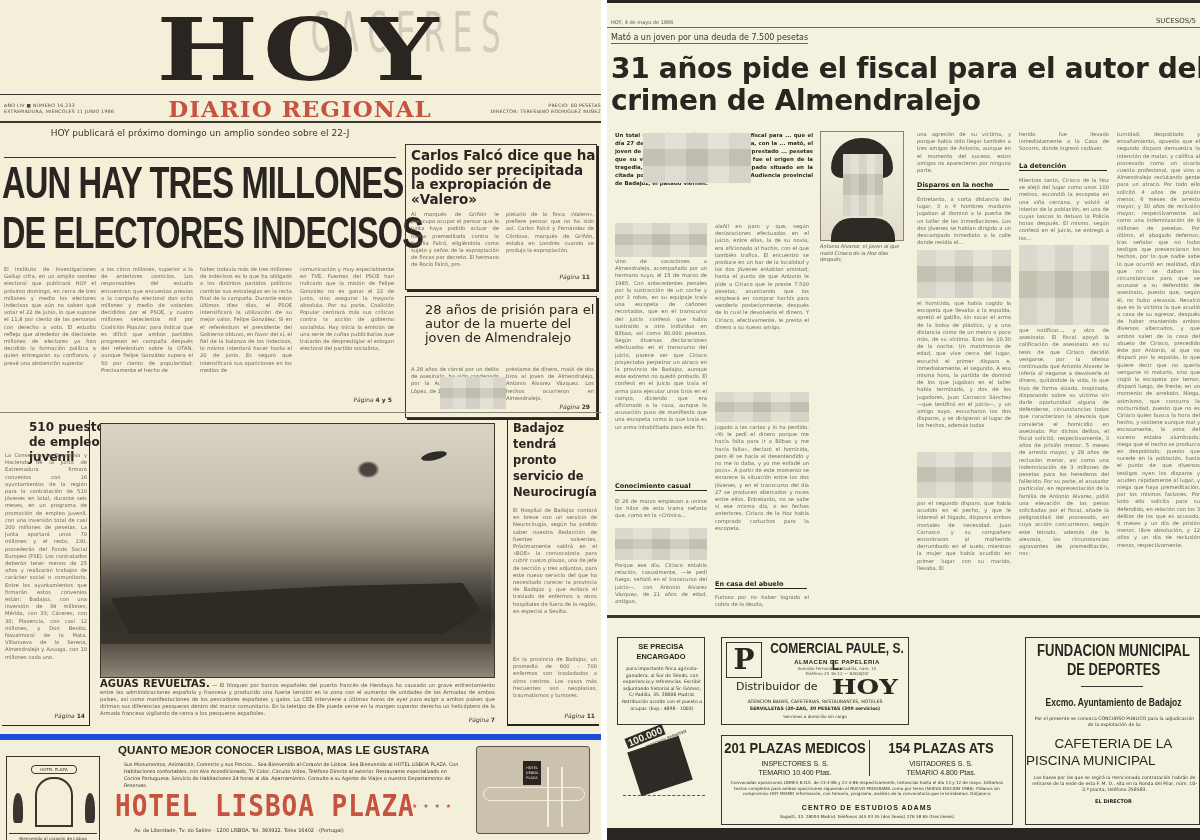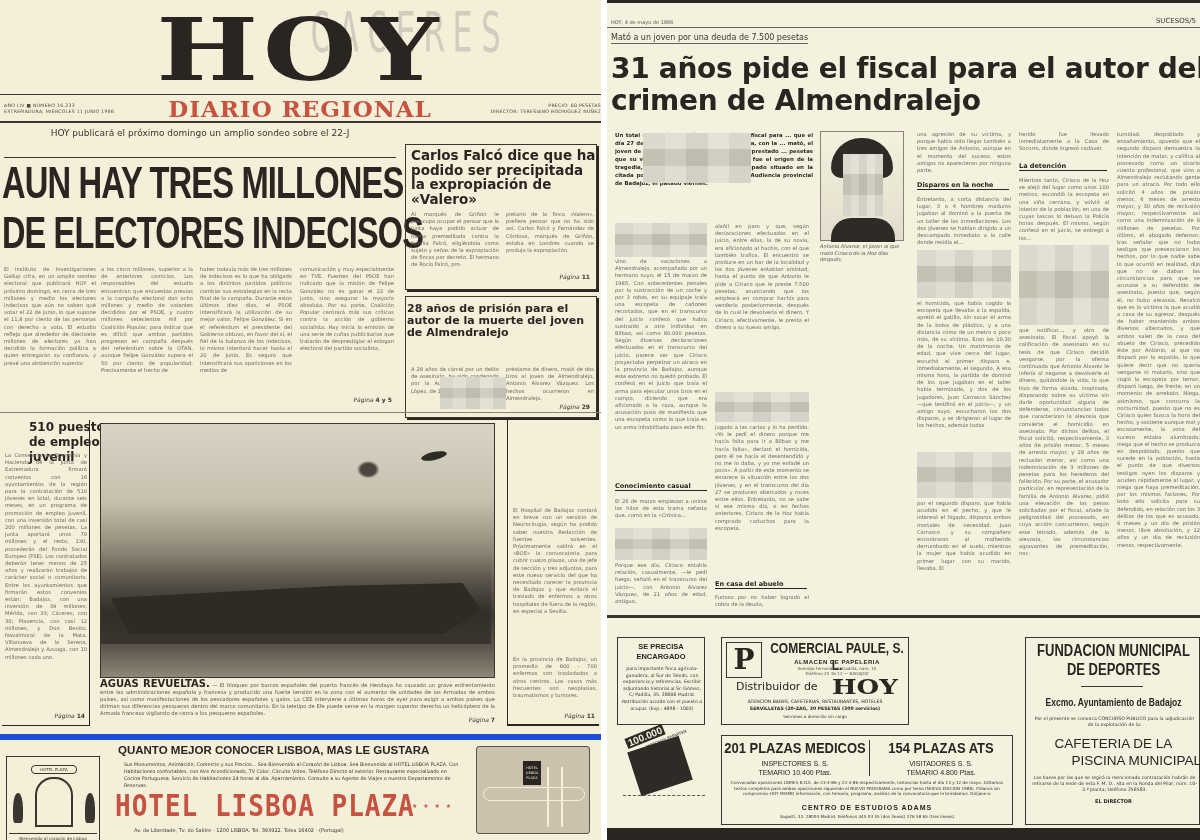--- a/index.html
+++ b/index.html
@@ -72,21 +72,21 @@
   <div class="abs pagina" style="left:320px;top:396px;width:72px;"><span>Página</span> <b>4 y 5</b></div>
 
   <div class="abs boxed shadow-box" style="left:405px;top:134px;width:192px;height:146px;">
     <div class="hl-sans" style="position:absolute;left:5px;top:3px;width:185px;font-size:13.5px;">Carlos Falcó dice que ha podido ser precipitada la expropiación de «Valero»</div>
     <div class="txt" style="position:absolute;left:5px;top:66px;width:88px;height:60px;">Al marqués de Griñón le preocupa ocupar el pensar que la Junta haya podido actuar de forma premeditada contra la familia Falcó, eligiéndola como sujeto y señas de la expropiación de fincas por decreto. El hermano de Rocío Falcó, pro-</div>
     <div class="txt" style="position:absolute;left:100px;top:66px;width:88px;height:50px;">pietario de la finca «Valero», prefiere pensar que no ha sido así. Carlos Falcó y Fernández de Córdova, marqués de Griñón, estaba en Londres cuando se produjo la expropiación.</div>
     <div class="pagina" style="position:absolute;right:6px;top:128px;"><span>Página</span> <b>11</b></div>
   </div>
 
   <div class="abs boxed shadow-box" style="left:405px;top:286px;width:192px;height:122px;">
-    <div class="hl-sans" style="position:absolute;left:1px;top:6px;width:185px;font-size:11px;font-weight:bold;">28 años de prisión para el autor de la muerte del joven de Almendralejo</div>
+    <div class="hl-sans" style="position:absolute;left:19px;top:6px;width:185px;font-size:13px;font-weight:normal;">28 años de prisión para el autor de la muerte del joven de Almendralejo</div>
     <div class="txt" style="position:absolute;left:5px;top:69px;width:88px;height:40px;">A 28 años de cárcel por un delito de asesinato, ha sido condenado por la Audiencia de Badajoz, López, de 19...</div>
     <div class="pix" style="left:34px;top:80px;width:66px;height:32px;"></div>
     <div class="txt" style="position:absolute;left:100px;top:69px;width:88px;height:36px;">préstamo de dinero, mató de dos tiros al joven de Almendralejo, Antonio Alvarez Vázquez. Los hechos ocurrieron en Almendralejo.</div>
     <div class="pagina" style="position:absolute;right:6px;top:106px;"><span>Página</span> <b>29</b></div>
   </div>
 
   <div class="rule" style="left:0;top:412px;width:601px;height:1px;background:#8a8478;"></div>
 
   <div class="abs" style="left:2px;top:420px;width:88px;height:306px;border-right:1.5px solid #2a2521;border-bottom:1.5px solid #2a2521;">
     <div class="hl-sans" style="position:absolute;left:3px;top:0;width:84px;font-size:12px;line-height:15px;margin-left:24px;">510 puestos de empleo juvenil</div>
@@ -99,20 +99,21 @@
     <div style="position:absolute;left:0;top:130px;width:390px;height:90px;background:linear-gradient(180deg,transparent,rgba(30,27,23,.55));"></div>
     <div style="position:absolute;left:10px;top:150px;width:370px;height:60px;background:#2f2a24;clip-path:polygon(0 40%,30% 30%,60% 20%,95% 15%,100% 60%,90% 100%,5% 100%);"></div>
   </div>
   <div class="abs" style="left:100px;top:680px;width:395px;height:48px;font-size:5.2px;line-height:7px;color:#5a554c;text-align:justify;">
     <span style="font-weight:bold;font-size:10px;color:#2a2521;">AGUAS REVUELTAS.</span>
     <span>— El bloqueo por barcos españoles del puerto francés de Hendaya ha causado un grave enfrentamiento entre las administraciones española y francesa y producido una fuerte tensión en la zona con el aumento de unidades de las Armadas de ambos países, así como manifestaciones de los pescadores españoles y galos. La CEE interviene a últimas horas de ayer para exigir a ambos países que diriman sus diferencias pesqueras dentro del marco comunitario. En la teletipo de Efe puede verse en la margen superior derecha un helicóptero de la Armada francesa vigilando de cerca a los pesqueros españoles.</span>
   </div>
   <div class="abs pagina" style="left:440px;top:716px;width:55px;"><span>Página</span> <b>7</b></div>
 
   <div class="abs" style="left:507px;top:420px;width:92px;height:306px;border-left:1.5px solid #2a2521;border-bottom:2px solid #2a2521;">
+    <div class="hl-sans" style="position:absolute;left:5px;top:0;width:85px;font-size:11.5px;line-height:16px;">Badajoz tendrá pronto servicio de Neurocirugía</div>
     <div class="txt" style="position:absolute;left:5px;top:87px;width:84px;height:142px;">El Hospital de Badajoz contará en breve con un servicio de Neurocirugía, según ha podido saber nuestra Redacción de fuentes solventes. Próximamente saldrá en el «BOE» la convocatoria para cubrir cuatro plazas, una de jefe de sección y tres adjuntos, para este nuevo servicio del que ha necesitado carecer la provincia de Badajoz y que evitará el traslado de enfermos a otros hospitales de fuera de la región, en especial a Sevilla.</div>
     <div class="txt" style="position:absolute;left:5px;top:236px;width:84px;height:48px;">En la provincia de Badajoz, un promedio de 600 - 700 enfermos son trasladados a otros centros. Los casos más frecuentes son neoplasias, traumatismos y tumores.</div>
     <div class="pagina" style="position:absolute;right:4px;top:292px;"><span>Página</span> <b>11</b></div>
   </div>
 
   <div class="abs" style="left:0;top:734px;width:601px;height:106px;border-top:6px solid #1d4ed8;">
     <div class="abs boxed" style="left:6px;top:6px;width:94px;height:88px;border-width:1px;">
       <div style="position:absolute;left:24px;top:8px;width:46px;height:9px;border:1px solid #3a352f;border-radius:4px;font-size:4px;line-height:7px;text-align:center;color:#3a352f;">HOTEL PLAZA</div>
       <div style="position:absolute;left:28px;top:20px;width:38px;height:50px;border:2px solid #3a352f;border-radius:18px 18px 0 0;"></div>
       <div style="position:absolute;left:6px;top:36px;width:10px;height:30px;background:#3a352f;border-radius:50% 50% 20% 20%;"></div>
@@ -226,19 +227,19 @@
     <div style="position:absolute;left:0;top:78px;width:290px;font-size:4.2px;text-align:center;color:#3a352f;">Sagasti, 33. 28004 Madrid. Teléfonos 445 03 55 (dos líneas) 276 58 65 (tres líneas)</div>
   </div>
 
   <div class="abs boxed" style="left:418px;top:627px;width:175px;height:188px;border-width:1px;">
     <div class="ad-title" style="position:absolute;left:0;top:4px;width:175px;font-size:13px;line-height:16px;transform:scaleY(1.2);transform-origin:top;">FUNDACION MUNICIPAL</div>
     <div class="ad-title" style="position:absolute;left:0;top:23px;width:175px;font-size:13px;line-height:16px;transform:scaleY(1.2);transform-origin:top;">DE DEPORTES</div>
     <div style="position:absolute;left:55px;top:48px;width:62px;border-top:1px solid #3a352f;"></div>
     <div class="ad-title" style="position:absolute;left:0;top:58px;width:175px;font-size:8.5px;line-height:10px;transform:scaleY(1.2);transform-origin:top;white-space:nowrap;">Excmo. Ayuntamiento de Badajoz</div>
     <div style="position:absolute;left:6px;top:78px;width:165px;font-size:4.6px;line-height:6px;text-align:center;color:#3a352f;">Por el presente se convoca CONCURSO PUBLICO para la adjudicación de la explotación de la:</div>
     <div style="position:absolute;left:0;top:98px;width:175px;font-family:'Liberation Sans',sans-serif;font-size:13.5px;line-height:16px;text-align:center;color:#2a2521;">CAFETERIA DE LA</div>
-    <div style="position:absolute;left:0;top:115px;width:175px;font-family:'Liberation Sans',sans-serif;font-size:13.5px;line-height:16px;text-align:right;color:#2a2521;">PISCINA MUNICIPAL</div>
+    <div style="position:absolute;left:0;top:115px;width:175px;font-family:'Liberation Sans',sans-serif;font-size:13.5px;line-height:16px;text-align:left;color:#2a2521;">PISCINA MUNICIPAL</div>
     <div style="position:absolute;left:6px;top:137px;width:165px;font-size:4.6px;line-height:6px;text-align:center;color:#3a352f;">Las bases por las que se regirá la mencionada contratación habrán de retirarse de la sede de esta F. M. D., sita en la Ronda del Pilar, núm. 10-3.ª planta; teléfono 258583.</div>
     <div style="position:absolute;left:0;top:160px;width:175px;font-size:5px;text-align:center;color:#2a2521;font-weight:bold;">EL DIRECTOR</div>
   </div>
 
   <div class="rule" style="left:0;top:828px;width:593px;height:12px;background:#2a2521;"></div>
 </div>
 
 </body></html>

